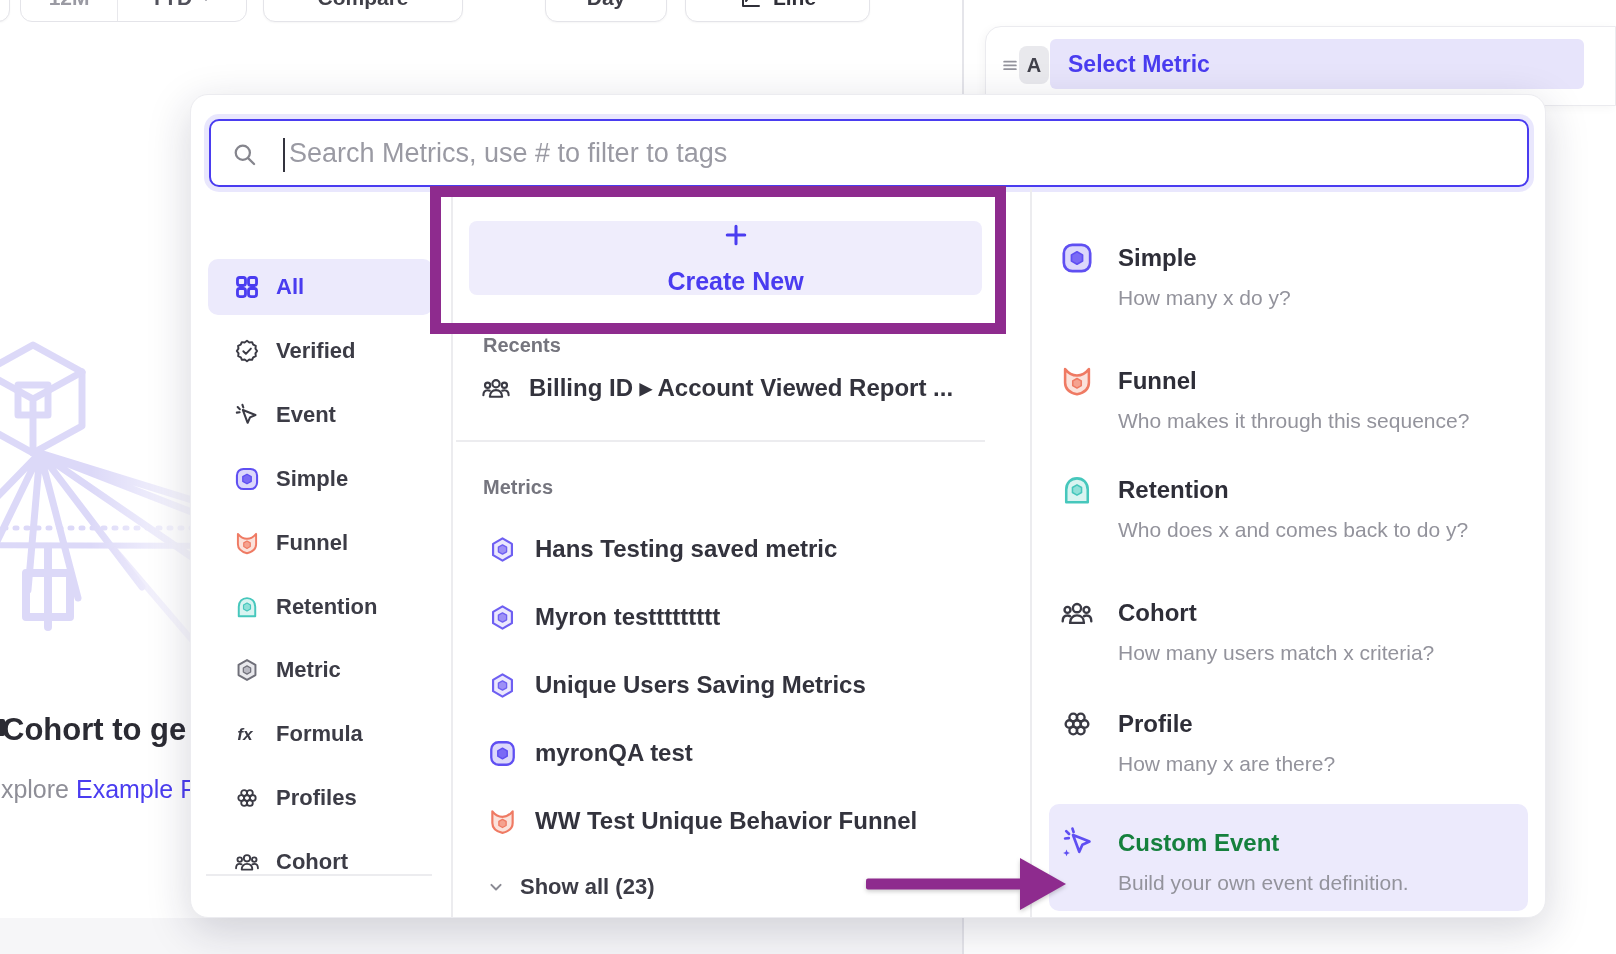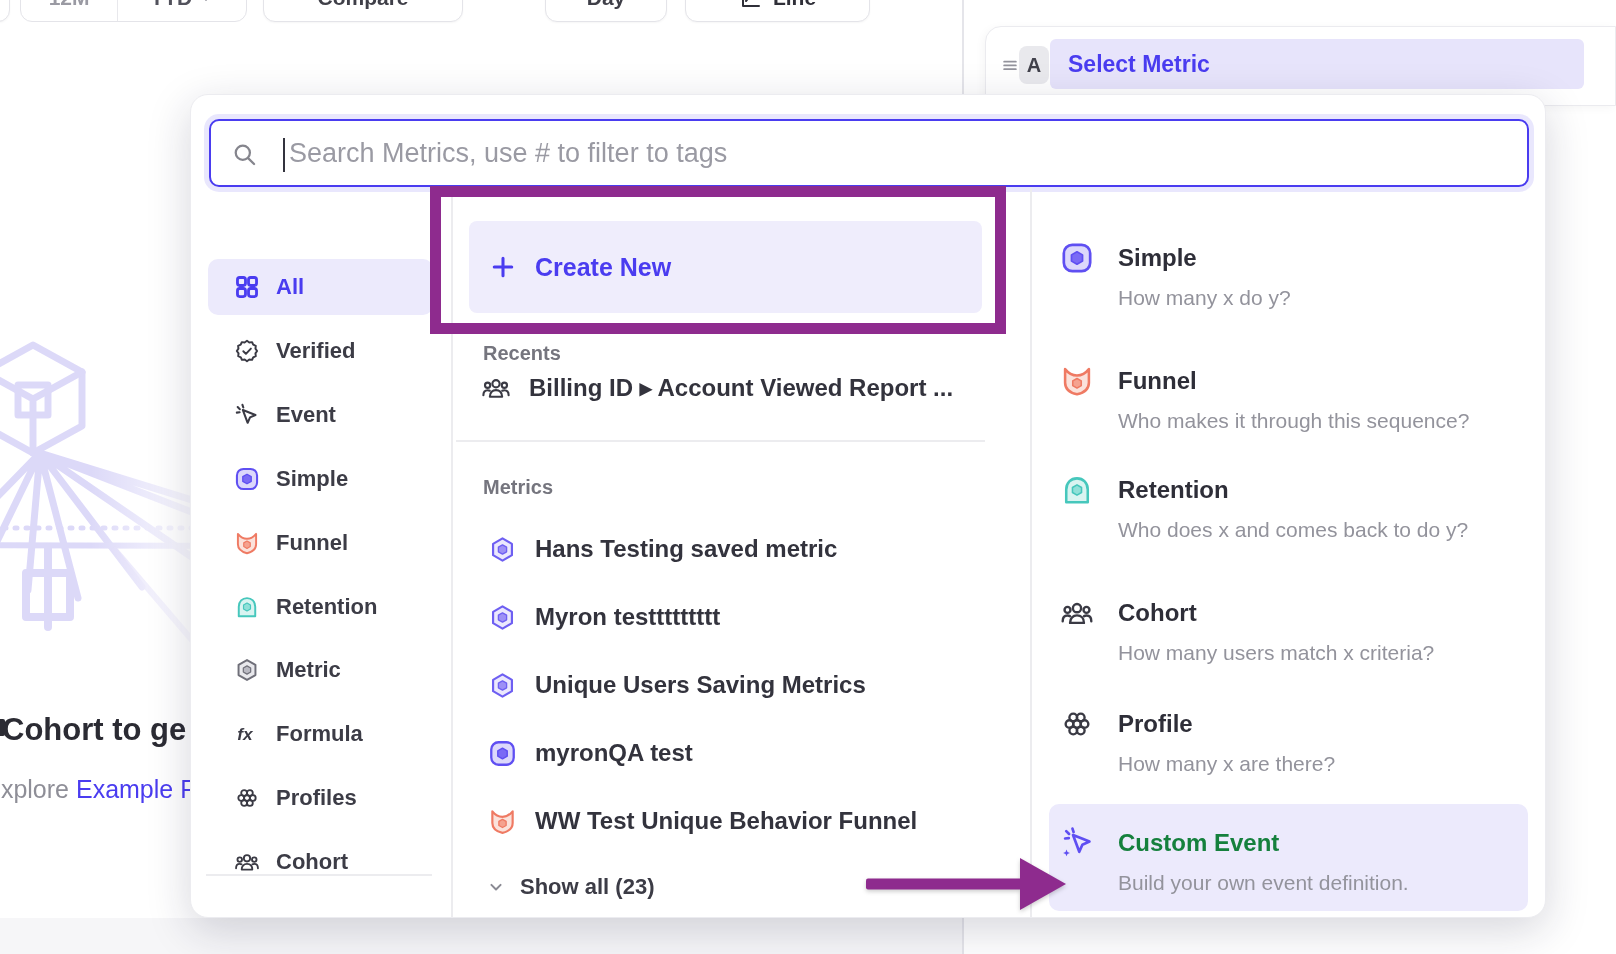--- a/index.html
+++ b/index.html
@@ -38,22 +38,22 @@
   .caret{position:absolute;left:72px;top:17px;width:2px;height:34px;background:#33333d;}
   .vdiv{position:absolute;top:92px;bottom:0;width:1.5px;background:#ececef;}
   .hdiv{position:absolute;height:1.5px;background:#ececef;}
   .side-item{position:absolute;left:17px;width:225px;height:56px;border-radius:10px;display:flex;align-items:center;
              padding-left:26px;gap:16px;color:#3c3c46;cursor:pointer;margin-top:36px;}
   .side-item .side-label{font-size:22px;font-weight:600;}
   .side-item .ic{width:26px;height:26px;color:#3a3a44;}
   .side-item.active{background:#eceafc;color:#4a3cf0;}
   .side-item.active .ic{color:#4a3cf0;}
   .side-item.active .side-label{color:#4a3cf0;}
-  .create-btn{position:absolute;left:278px;top:126px;width:513px;height:92px;background:#efedfc;border-radius:8px;
-              display:flex;align-items:center;padding-left:20px;gap:18px;cursor:pointer;}
+  .create-btn{position:absolute;left:278px;top:126px;width:513px;height:74px;background:#efedfc;border-radius:8px;
+              display:flex;align-items:center;padding-left:20px;gap:18px;cursor:pointer;flex-direction:column;}
   .create-btn .ic{width:28px;height:28px;color:#4a3cf0;}
   .create-btn .lbl{font-size:25px;font-weight:600;color:#4a3cf0;}
   .heading{position:absolute;left:292px;font-size:20px;font-weight:600;color:#75757e;}
   .mid-row{position:absolute;left:290px;height:56px;display:flex;align-items:center;gap:18px;cursor:pointer;}
   .mid-row .ic{width:29px;height:29px;color:#3a3a44;}
   .mid-row .lbl{font-size:24px;font-weight:600;color:#33333d;white-space:nowrap;}
   .show-all{position:absolute;left:295px;top:764px;height:56px;display:flex;align-items:center;gap:14px;cursor:pointer;}
   .show-all .ic{width:20px;height:20px;color:#8a8a93;}
   .show-all .lbl{font-size:22px;font-weight:600;color:#3c3c46;}
   .type-hl{position:absolute;left:858px;top:709px;width:479px;height:107px;background:#eceafc;border-radius:10px;}
@@ -274,21 +274,21 @@
     <div class="hdiv" style="left:15px;top:779px;width:226px;"></div>
 
     <div class="create-btn">
       <span class="ic">
           <svg viewBox="0 0 24 24" fill="none" stroke="currentColor" stroke-width="2.6" stroke-linecap="round">
             <path d="M12 4.5v15M4.5 12h15"></path>
           </svg>
         </span>
       <span class="lbl">Create New</span>
     </div>
-    <div class="heading" style="top:247px;">Recents</div>
+    <div class="heading" style="top:239px;">Recents</div>
     <div id="recent-list">
         <div class="mid-row" style="top: 265px;">
           <span class="ic" style="width:30px;height:30px;">
             <svg viewBox="0 0 24 24" fill="none" stroke="currentColor" stroke-width="1.7" stroke-linecap="round" stroke-linejoin="round">
               <circle cx="12" cy="8.6" r="2.9"></circle>
               <path d="M7.1 19c0-3.4 2.1-5.3 4.9-5.3s4.9 1.9 4.9 5.3z"></path>
               <circle cx="5.3" cy="9.8" r="2.1"></circle>
               <path d="M1.9 17.8c0-2.6 1.5-4 3.4-4 .6 0 1.2.1 1.7.4"></path>
               <circle cx="18.7" cy="9.8" r="2.1"></circle>
               <path d="M22.1 17.8c0-2.6-1.5-4-3.4-4-.6 0-1.2.1-1.7.4"></path>

